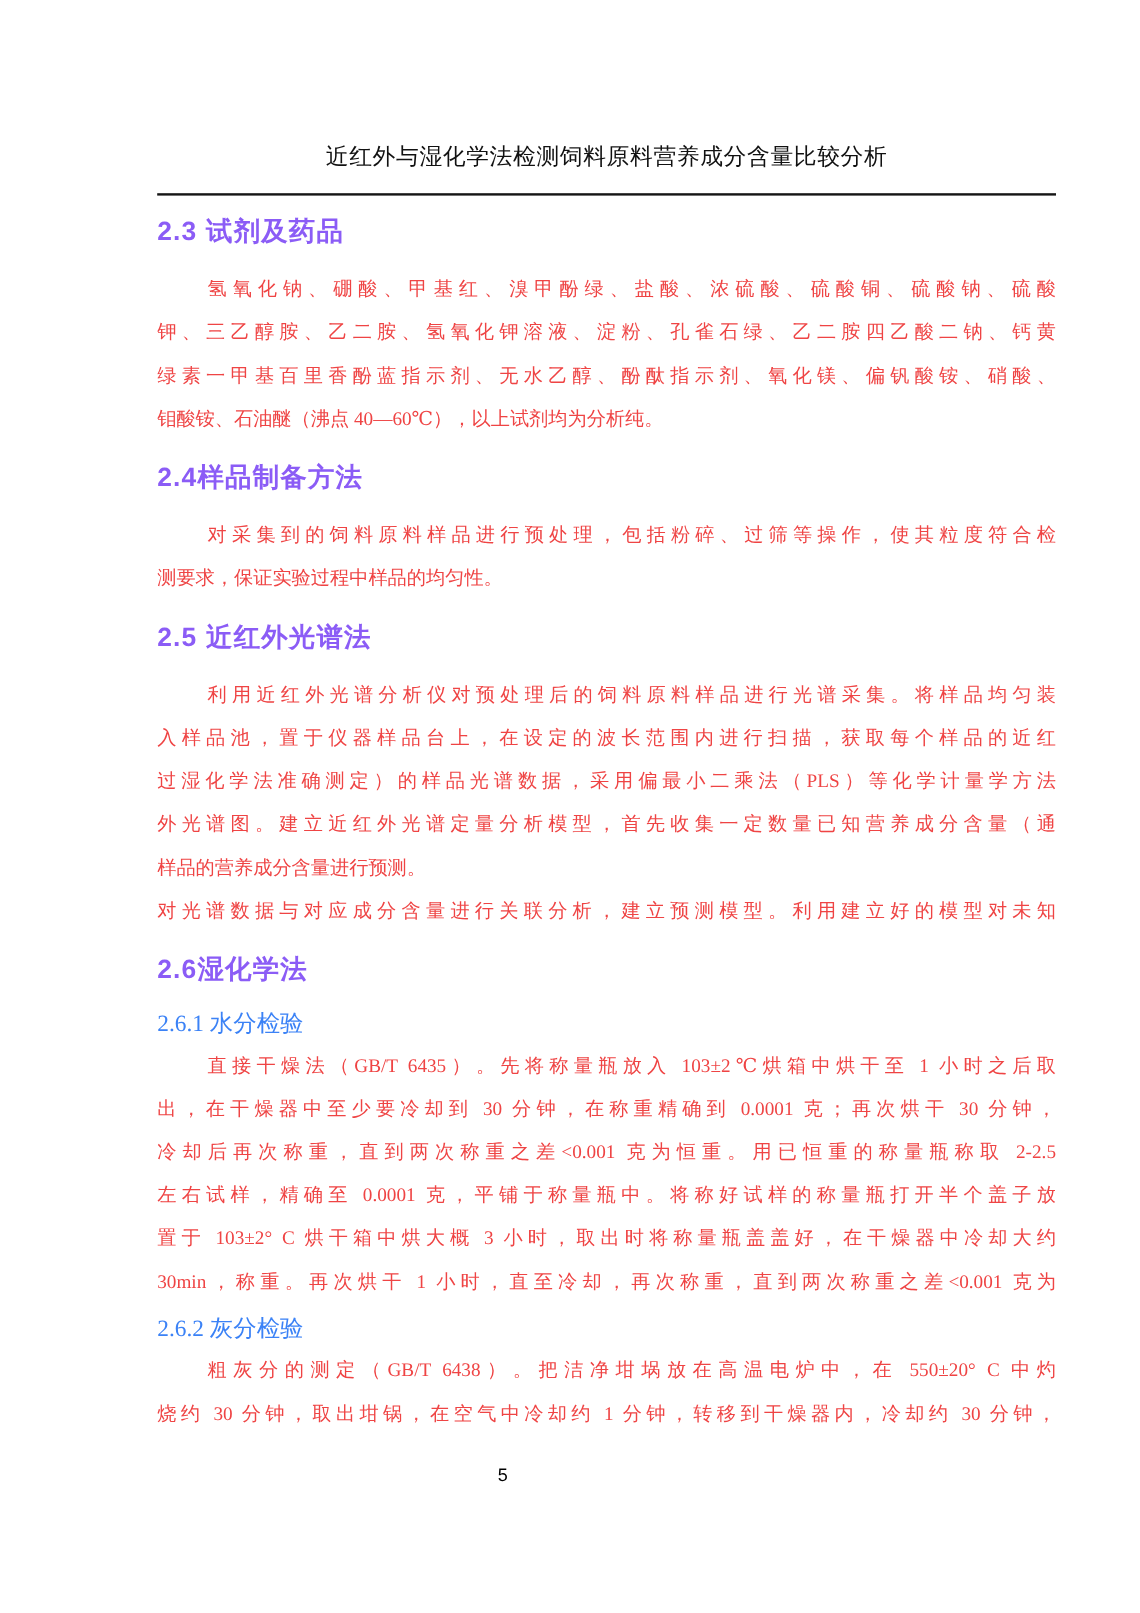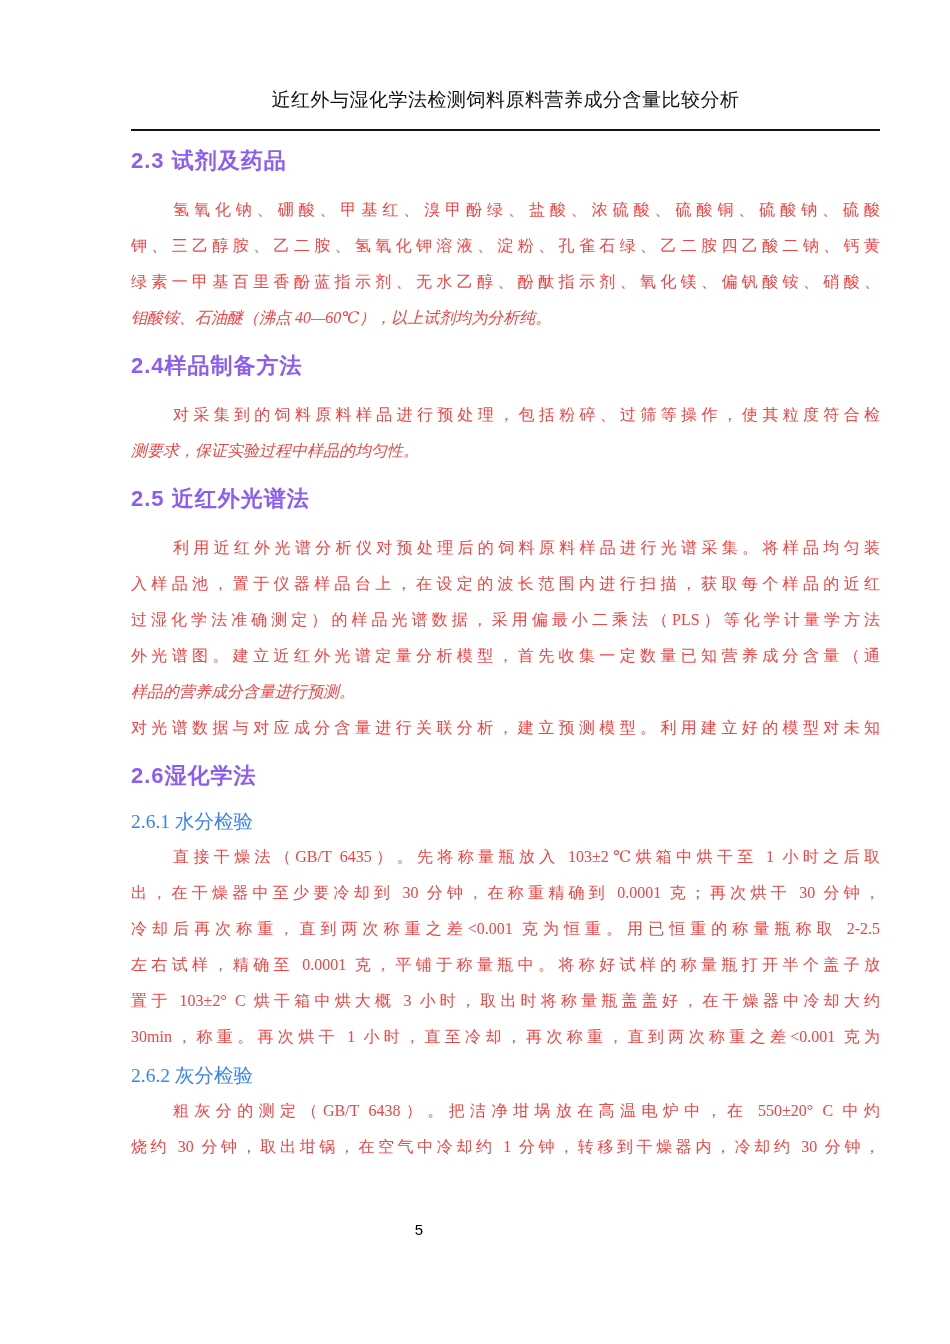--- a/index.html
+++ b/index.html
@@ -21,20 +21,21 @@
     left: 131px;
     top: 88px;
     width: 749px;
   }
   .running-header {
     text-align: center;
     font-size: 19px;
     line-height: 24px;
     letter-spacing: 0.5px;
     color: #111;
+    margin-top: 32px;
   }
   .header-rule {
     margin-top: 17px;
     border-bottom: 2px solid #151515;
     height: 0;
   }
   .h2 {
     font-family: "Liberation Sans", "DejaVu Sans", sans-serif;
     font-weight: 700;
     font-size: 22px;
@@ -65,21 +66,20 @@
     overflow: hidden;
     color: #ef4444;
   }
   .pline.first {
     text-indent: 42px;
   }
   .pline.lastline {
     text-align: center;
     text-align-last: left;
     white-space: normal;
-    font-style: italic;
   }
   .page-number {
     position: absolute;
     left: 404px;
     top: 1220px;
     width: 30px;
     text-align: center;
     font-size: 15px;
     line-height: 20px;
     font-family: "Liberation Sans", "DejaVu Sans", sans-serif;

